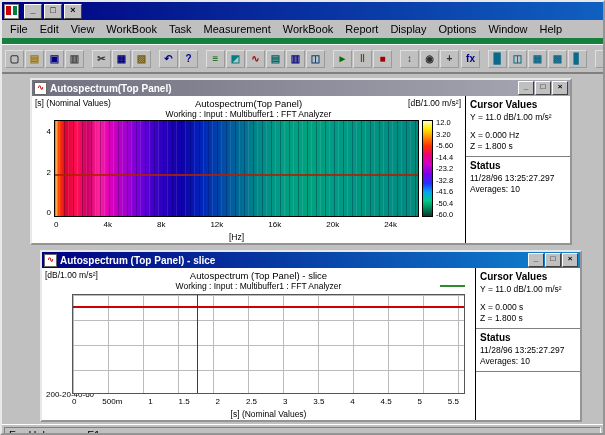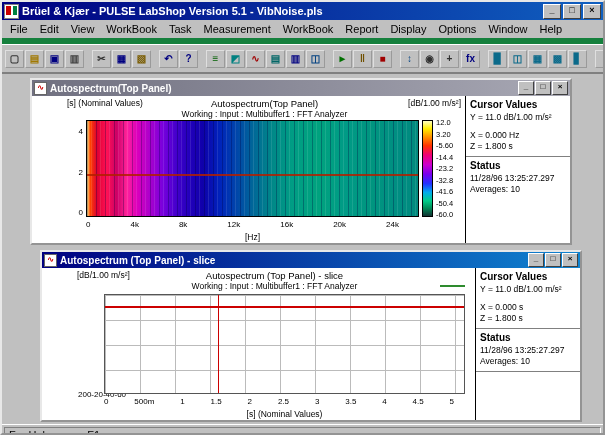--- a/index.html
+++ b/index.html
@@ -22,21 +22,21 @@
   .mdi{position:relative;height:350px;background:#c0c0c0;border-top:1px solid #808080;overflow:hidden;}
   
   .child{position:absolute;background:#c0c0c0;border:2px outset #e8e8e8;box-sizing:border-box;}
   .ctbar{height:16px;display:flex;align-items:center;padding:0 2px;color:#fff;}
   .ctbar.inactive{background:linear-gradient(90deg,#707080,#a8a8b4);}
   .ctbar.active{background:linear-gradient(90deg,#000080,#1084d0);}
   .cicon{width:11px;height:11px;background:#fff;border:1px solid #666;margin-right:3px;color:#cc0000;font-size:8px;line-height:9px;text-align:center;font-weight:bold;flex:0 0 auto;}
   .ctitle{flex:1;font-size:10px;font-weight:bold;white-space:nowrap;overflow:hidden;}
   .cbtn{width:14px;height:12px;margin-left:1px;background:#c0c0c0;border:1px solid;border-color:#fff #404040 #404040 #fff;font-size:8px;line-height:10px;text-align:center;color:#000;font-weight:bold;flex:0 0 auto;}
   .ccontent{position:relative;background:#fff;display:flex;height:calc(100% - 16px);overflow:hidden;}
-  .chartarea{position:relative;flex:1;overflow:hidden;margin-left:32px;}
+  .chartarea{position:relative;flex:1;overflow:hidden;}
   .cpanel{width:96px;border-left:1px solid #000;padding:2px 4px;box-sizing:content-box;background:#fff;overflow:hidden;position:relative;}
   .cp-h{font-size:10px;font-weight:bold;margin:1px 0 2px 0;}
   .cp-v{font-size:8.5px;margin:1px 0;white-space:nowrap;}
   .cp-gap{height:6px;}
   .cp-sep{border-top:1px solid #808080;margin:5px -4px 3px -4px;}
   
   .hdr-left{position:absolute;left:3px;top:2px;font-size:8.5px;}
   .hdr-right{position:absolute;right:4px;top:2px;font-size:8.5px;}
   .hdr-title{position:absolute;left:50%;top:2px;transform:translateX(-50%);font-size:9.5px;white-space:nowrap;}
   .hdr-sub{position:absolute;left:50%;top:13px;transform:translateX(-50%);font-size:8.5px;white-space:nowrap;}
@@ -69,21 +69,20 @@
   .statusbar{height:18px;display:flex;align-items:center;background:#c0c0c0;border-top:1px solid #fff;padding:1px 2px;}
   .statusmsg{flex:1;height:14px;border:1px solid;border-color:#808080 #fff #fff #808080;font-size:11px;padding:0 4px;line-height:14px;}
 </style>
 </head>
 <body>
 
 <div class="win">
 
   <div class="tbar">
     <div class="appicon"></div>
-    <div class="ttext">Brüel &amp; Kjær - PULSE LabShop Version 5.1 - VibNoise.pls</div>
     <div class="wbtn">_</div>
     <div class="wbtn">□</div>
     <div class="wbtn">×</div>
   </div>
 
   <div class="menubar">
 
       <div class="mitem">File</div>
 
       <div class="mitem">Edit</div>

